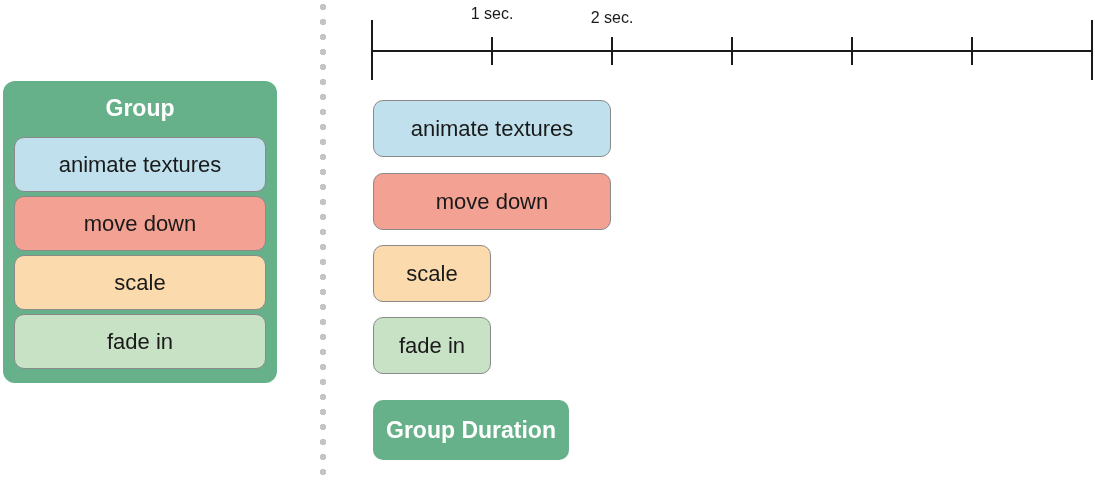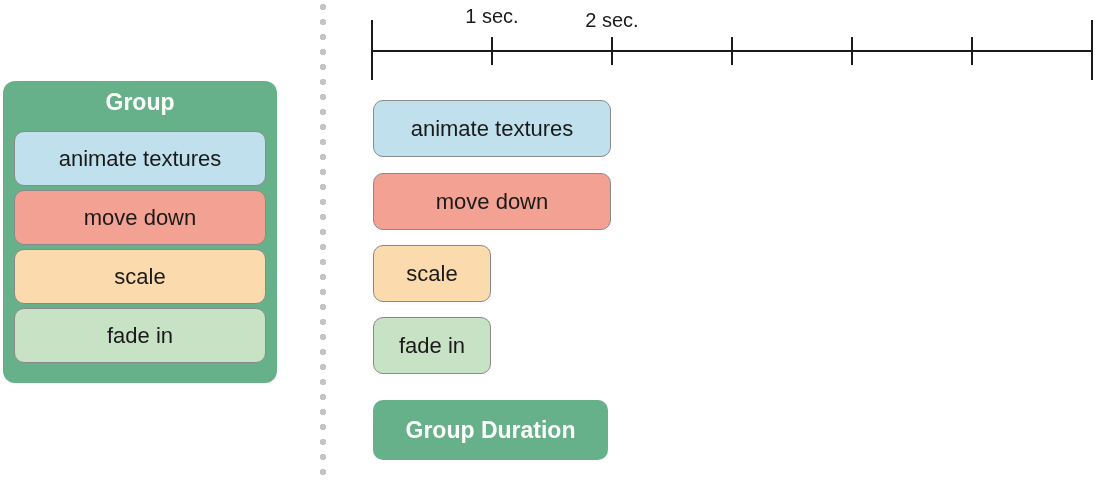--- a/index.html
+++ b/index.html
@@ -11,40 +11,40 @@
     overflow: hidden;
   }
   .divider {
     position: absolute; left: 319px; top: 0;
     width: 8px; height: 482px;
   }
   .group-panel {
     position: absolute; left: 3px; top: 81px;
     width: 274px; height: 302px;
     border-radius: 12px; box-sizing: border-box;
-    padding-top: 8px;
+    padding-top: 14px;
   }
   .group-title {
     text-align: center; color: #ffffff; font-weight: bold;
     font-size: 23px; line-height: 26px; margin-bottom: 16px;
   }
   .group-items {
     display: flex; flex-direction: column; gap: 4px; align-items: center;
   }
   .action-chip {
     width: 252px; height: 55px; box-sizing: border-box;
     border: 1px solid #8a8a8a; border-radius: 10px;
     display: flex; align-items: center; justify-content: center;
     font-size: 22px; color: #1a1a1a;
   }
   .timeline-line { position: absolute; height: 2px; }
   .tick { position: absolute; width: 2px; }
   .tick-label {
     position: absolute; transform: translateX(-50%);
-    font-size: 20px; color: #1a1a1a; white-space: nowrap;
+    font-size: 16px; color: #1a1a1a; white-space: nowrap;
   }
   .sched-bar {
     position: absolute; box-sizing: border-box;
     border: 1px solid #8a8a8a; border-radius: 10px;
     display: flex; align-items: center; justify-content: center;
     font-size: 22px; color: #1a1a1a;
   }
   .sched-bar.duration {
     border: none; color: #ffffff; font-weight: bold; font-size: 23px;
   }
@@ -76,15 +76,15 @@
       <div class="tick" style="left: 851px; top: 37px; height: 28px; background: rgb(26, 26, 26);"></div>
       <div class="tick" style="left: 971px; top: 37px; height: 28px; background: rgb(26, 26, 26);"></div>
       <div class="tick" style="left: 1091px; top: 20px; height: 60px; background: rgb(26, 26, 26);"></div>
     </div>
 
   <div id="schedule">
       <div class="sched-bar" style="left: 373px; top: 100px; width: 238px; height: 57px; background: rgb(191, 224, 236); border-color: rgb(138, 138, 138);">animate textures</div>
       <div class="sched-bar" style="left: 373px; top: 173px; width: 238px; height: 57px; background: rgb(243, 161, 146); border-color: rgb(138, 138, 138);">move down</div>
       <div class="sched-bar" style="left: 373px; top: 245px; width: 118px; height: 57px; background: rgb(251, 218, 173); border-color: rgb(138, 138, 138);">scale</div>
       <div class="sched-bar" style="left: 373px; top: 317px; width: 118px; height: 57px; background: rgb(200, 226, 198); border-color: rgb(138, 138, 138);">fade in</div>
-      <div class="sched-bar duration" style="left: 373px; top: 400px; width: 235px; height: 60px; background: rgb(103, 177, 138);">Group Duration</div>
+      <div class="sched-bar duration" style="left: 373px; top: 400px; width: 196px; height: 60px; background: rgb(103, 177, 138);">Group Duration</div>
     </div>
 </div>
 
 </body></html>

